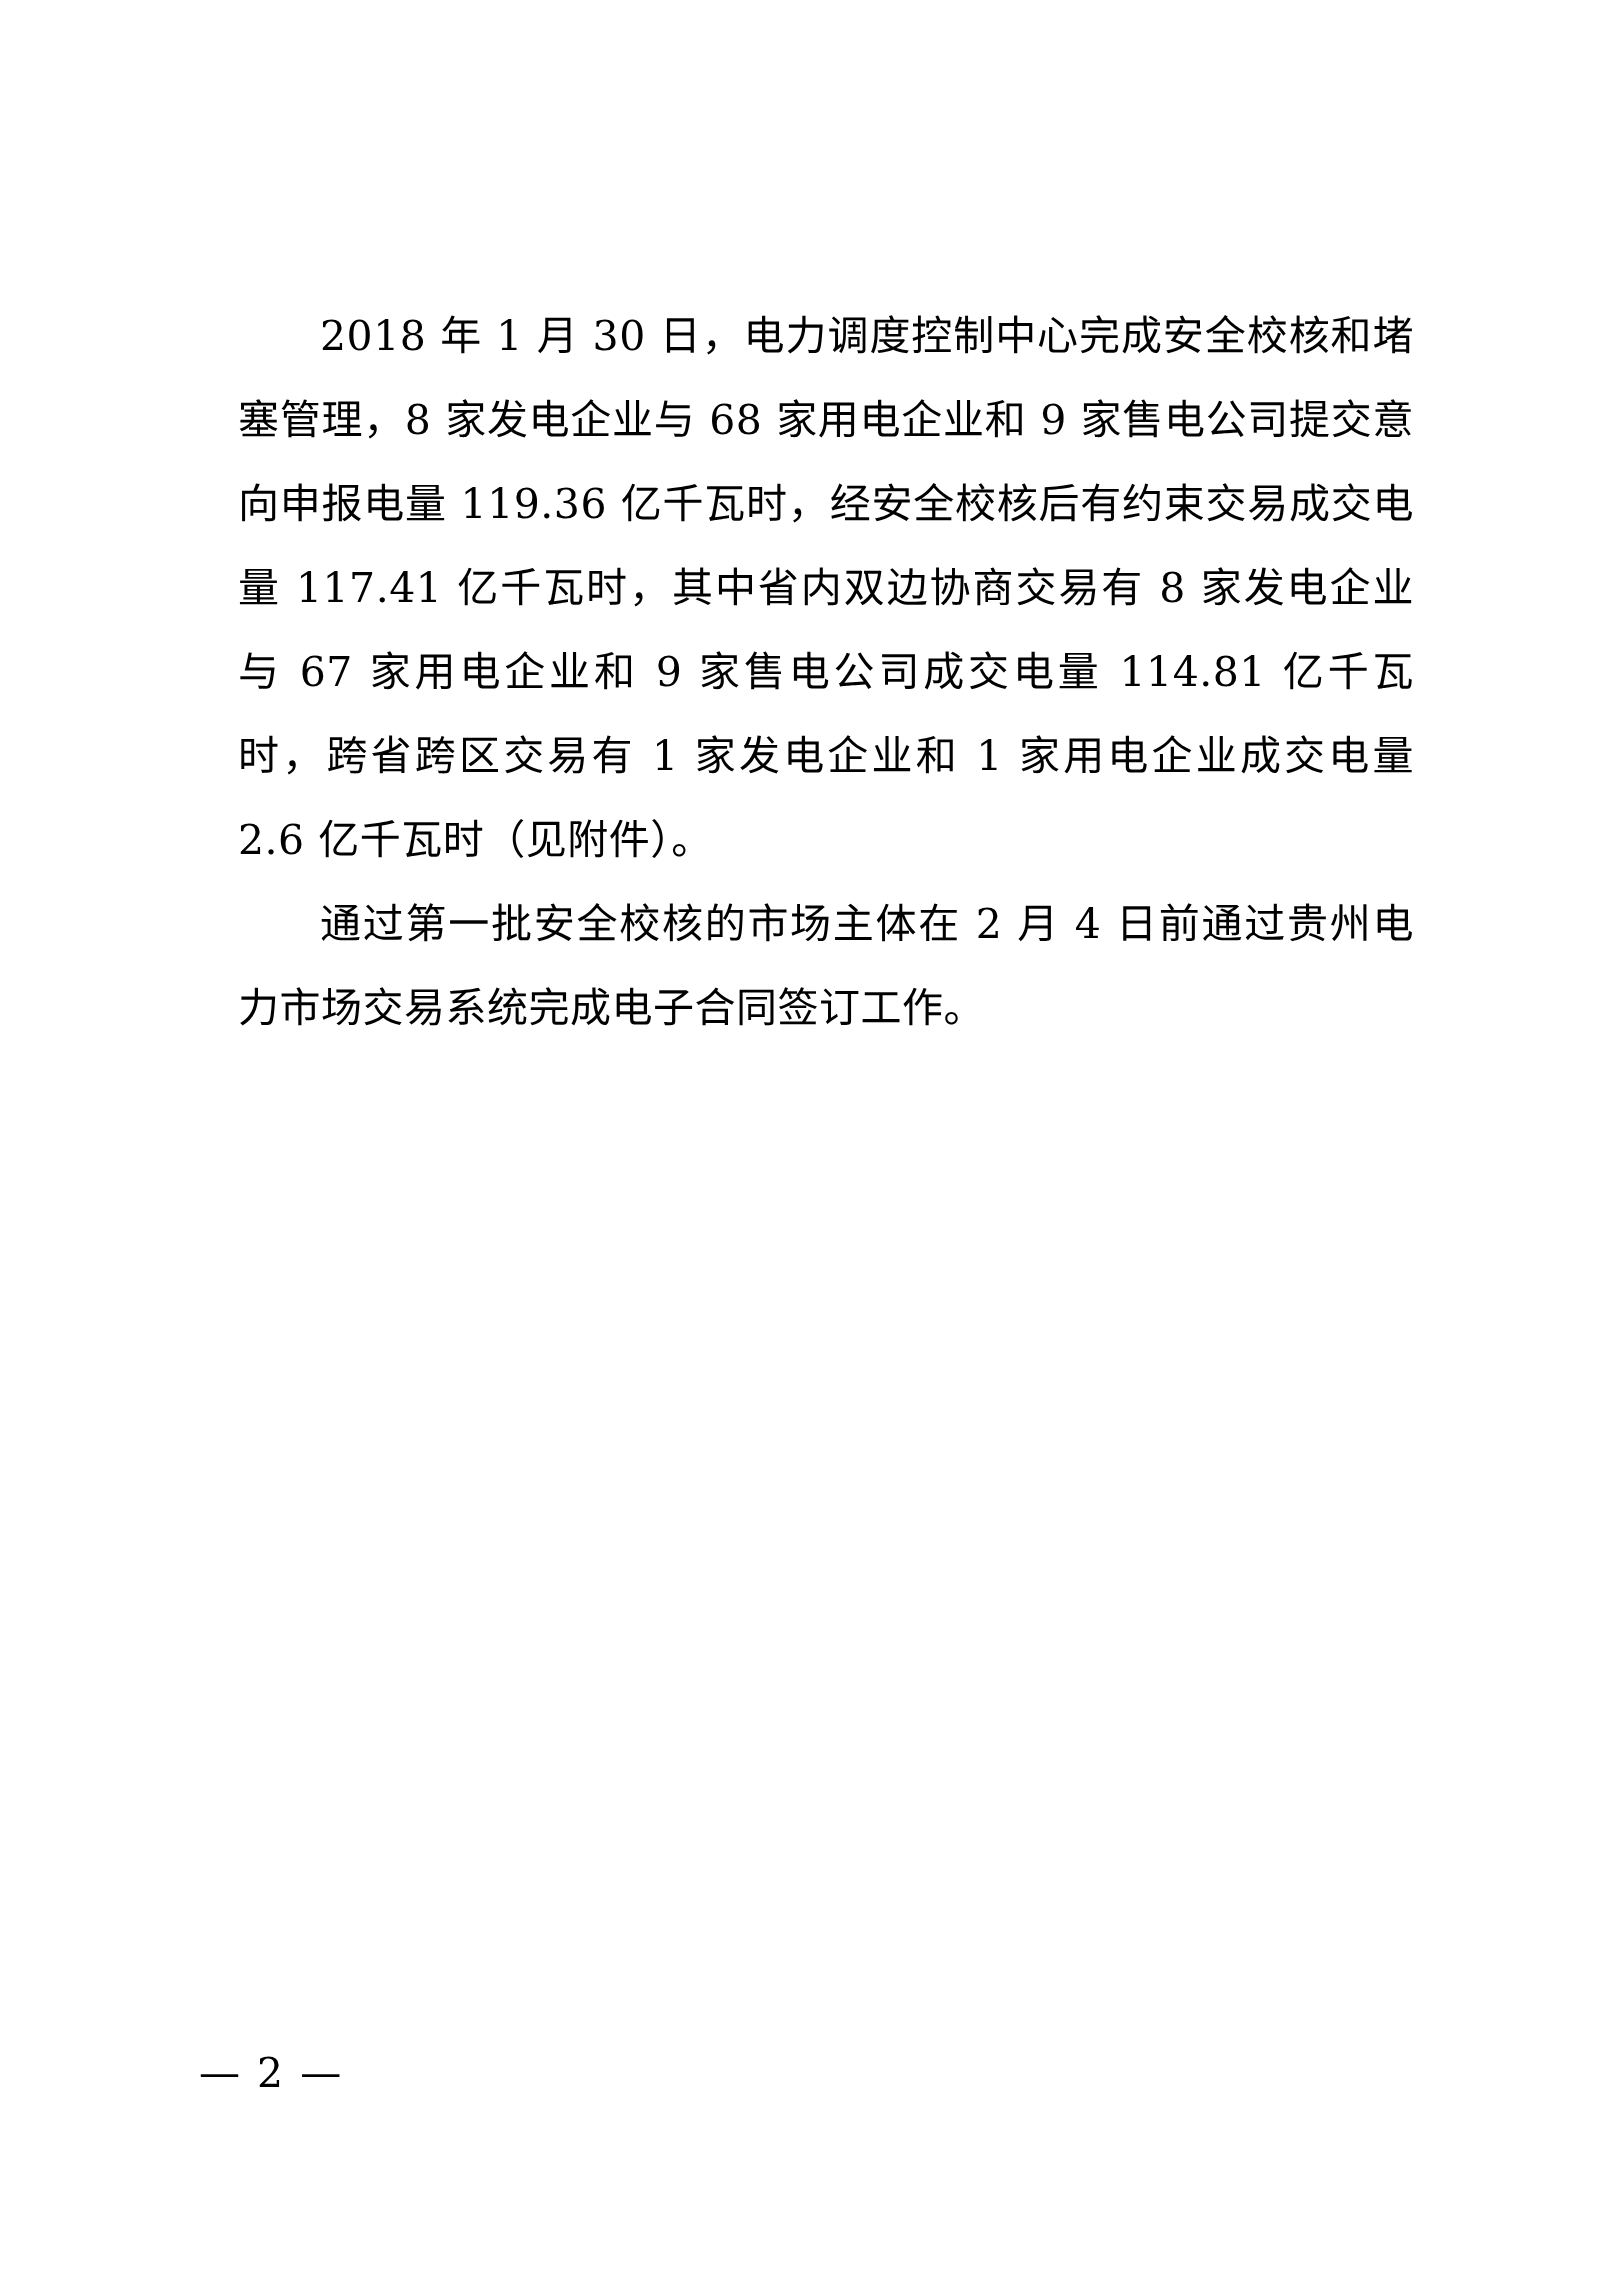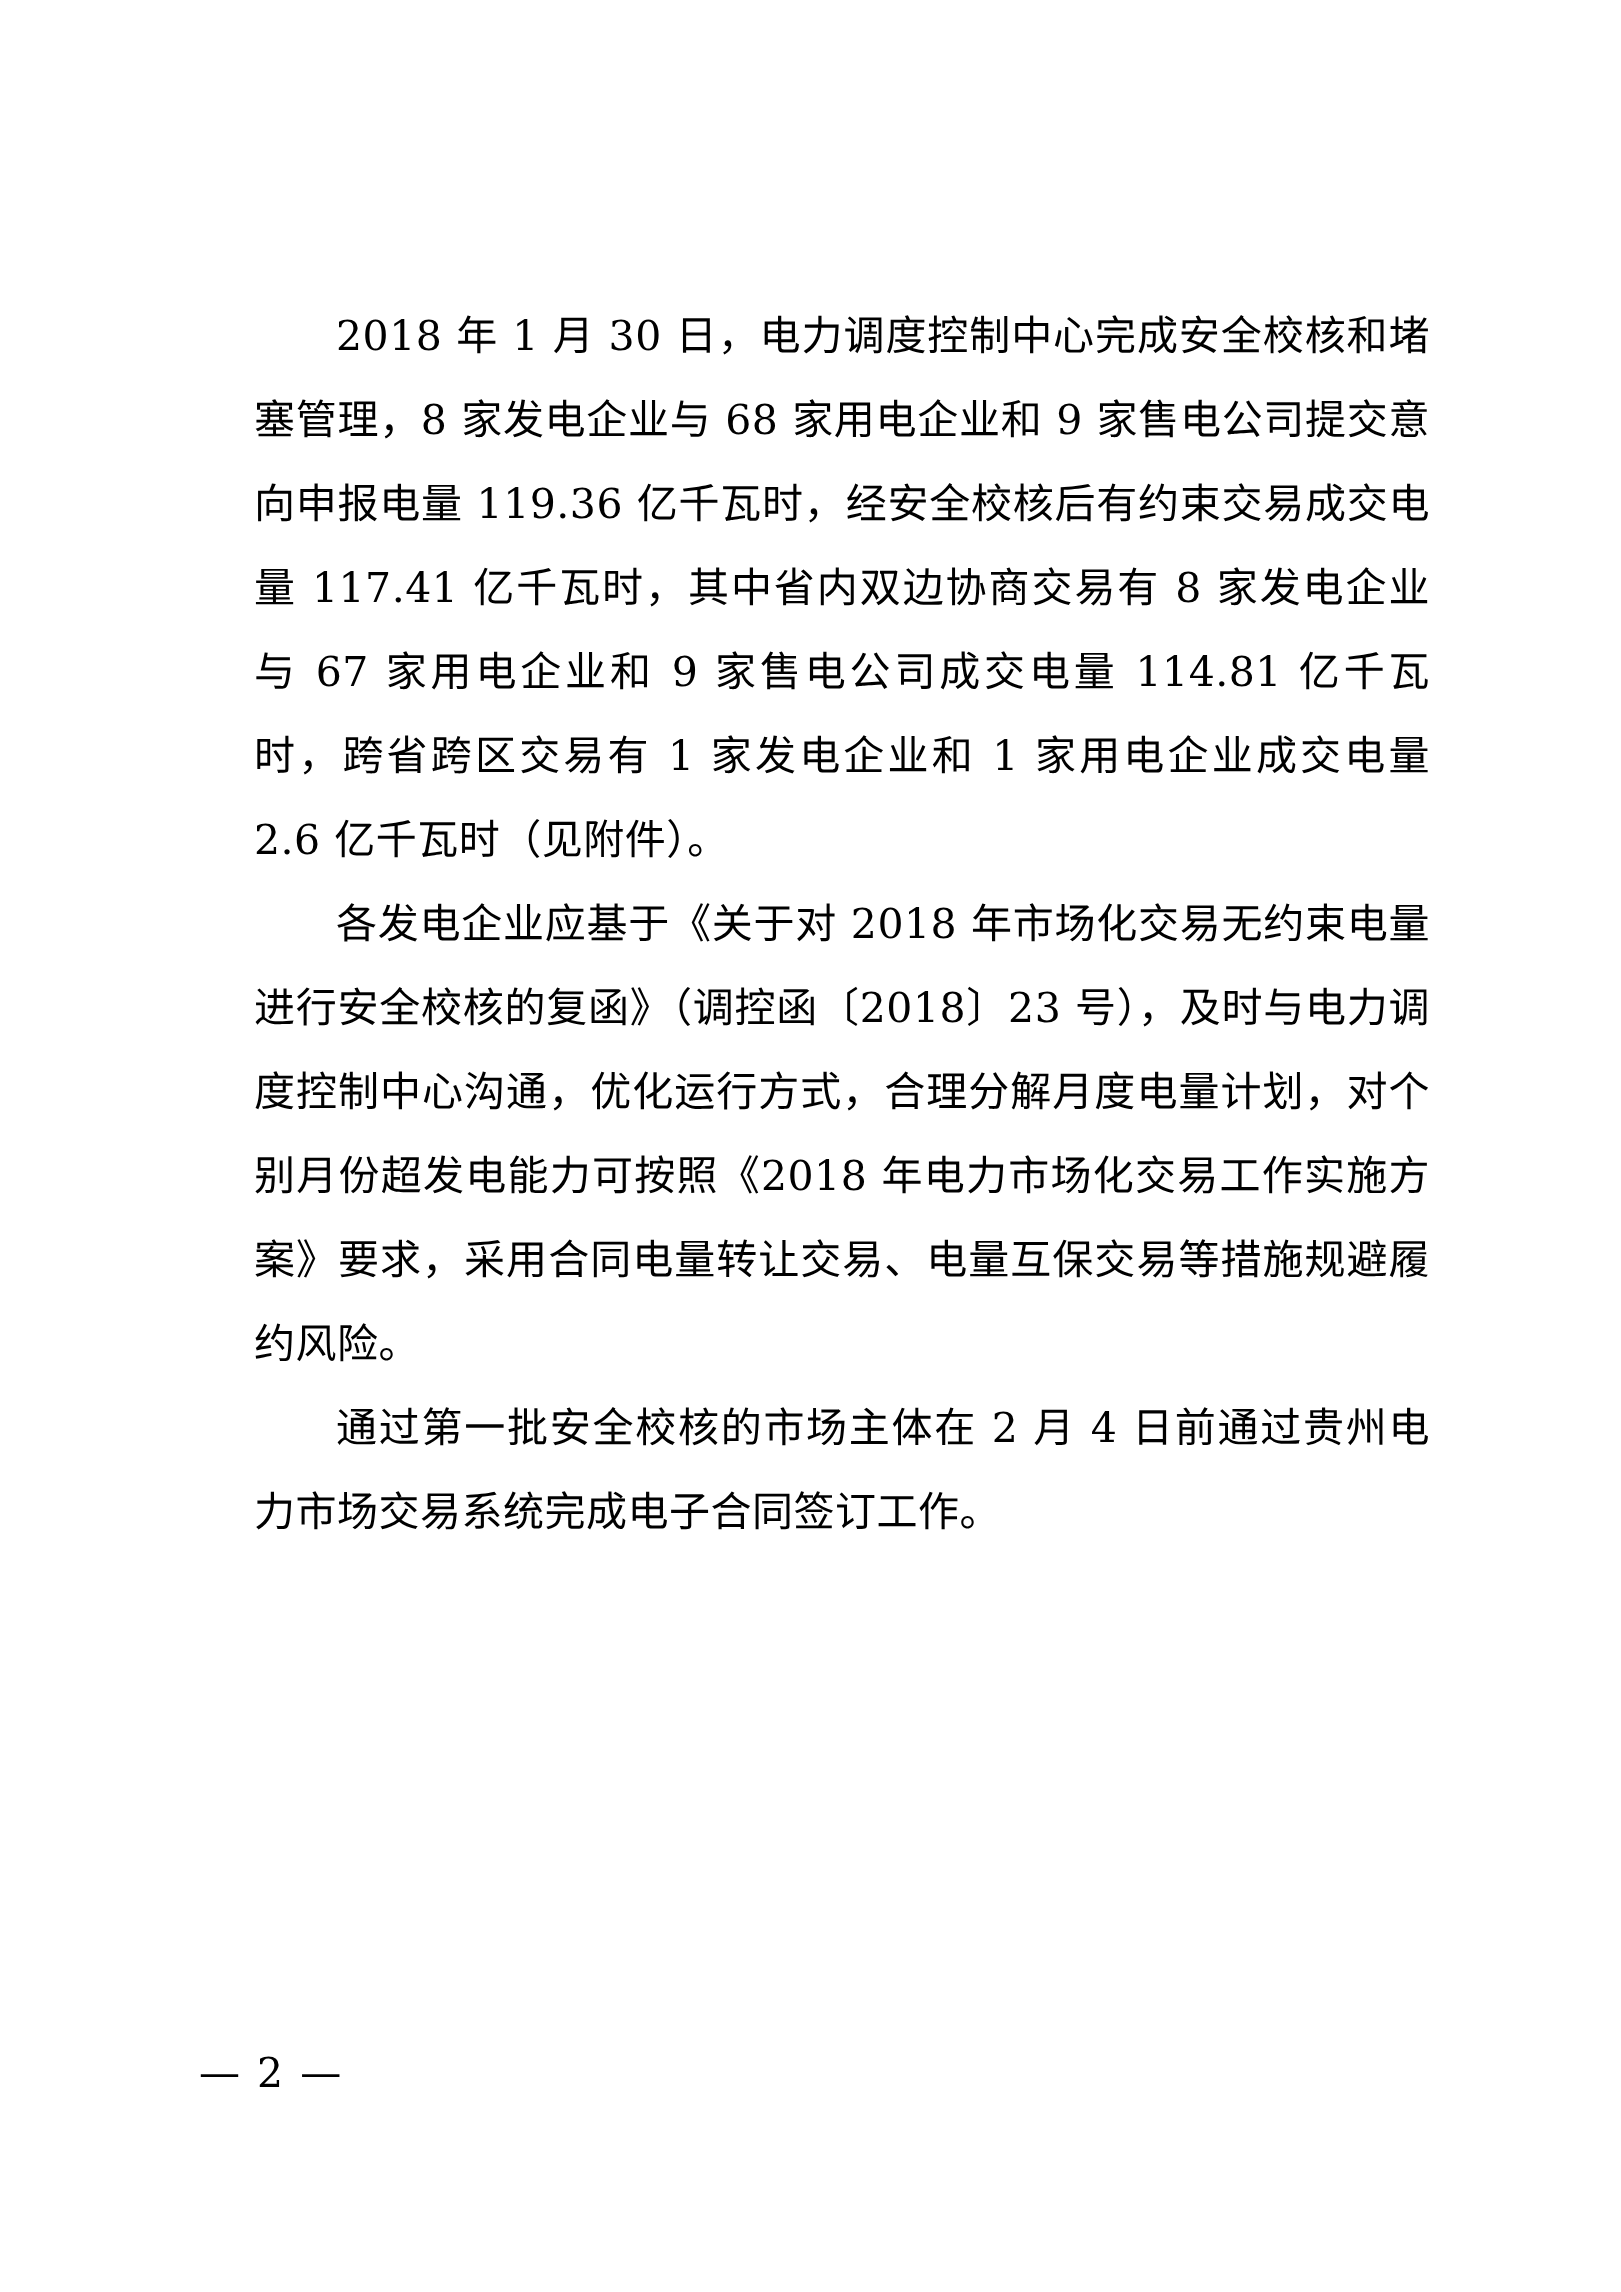--- a/index.html
+++ b/index.html
@@ -11,21 +11,21 @@
     position: relative;
     width: 1621px;
     height: 2293px;
     background: #ffffff;
     color: #000000;
     overflow: hidden;
     font-family: "DejaVu Serif", "Liberation Serif", serif;
   }
   .content {
     position: absolute;
-    left: 254px;
+    left: 238px;
     top: 294px;
     width: 1176px;
   }
   .para {
     margin: 0;
     font-size: 41px;
     line-height: 84px;
     text-align: justify;
     text-indent: 82px;
     letter-spacing: 0.5px;
@@ -50,19 +50,18 @@
     letter-spacing: 2px;
     font-family: "DejaVu Serif", "Liberation Serif", serif;
   }
 </style>
 </head>
 <body>
 
 <div class="page">
   <div class="content">
     <p class="para">2018 年 1 月 30 日，电力调度控制中心完成安全校核和堵塞管理，8 家发电企业与 68 家用电企业和 9 家售电公司提交意向申报电量 119.36 亿千瓦时，经安全校核后有约束交易成交电量 117.41 亿千瓦时，其中省内双边协商交易有 8 家发电企业与 67 家用电企业和 9 家售电公司成交电量 114.81 亿千瓦时，跨省跨区交易有 1 家发电企业和 1 家用电企业成交电量 2.6 亿千瓦时（见附件）。</p>
-    <p class="para">各发电企业应基于《关于对 2018 年市场化交易无约束电量进行安全校核的复函》（调控函〔2018〕23 号），及时与电力调度控制中心沟通，优化运行方式，合理分解月度电量计划，对个别月份超发电能力可按照《2018 年电力市场化交易工作实施方案》要求，采用合同电量转让交易、电量互保交易等措施规避履约风险。</p>
     <p class="para">通过第一批安全校核的市场主体在 2 月 4 日前通过贵州电力市场交易系统完成电子合同签订工作。</p>
   </div>
 
   <div class="page-number">— 2 —</div>
 </div>
 
 
 </body></html>

